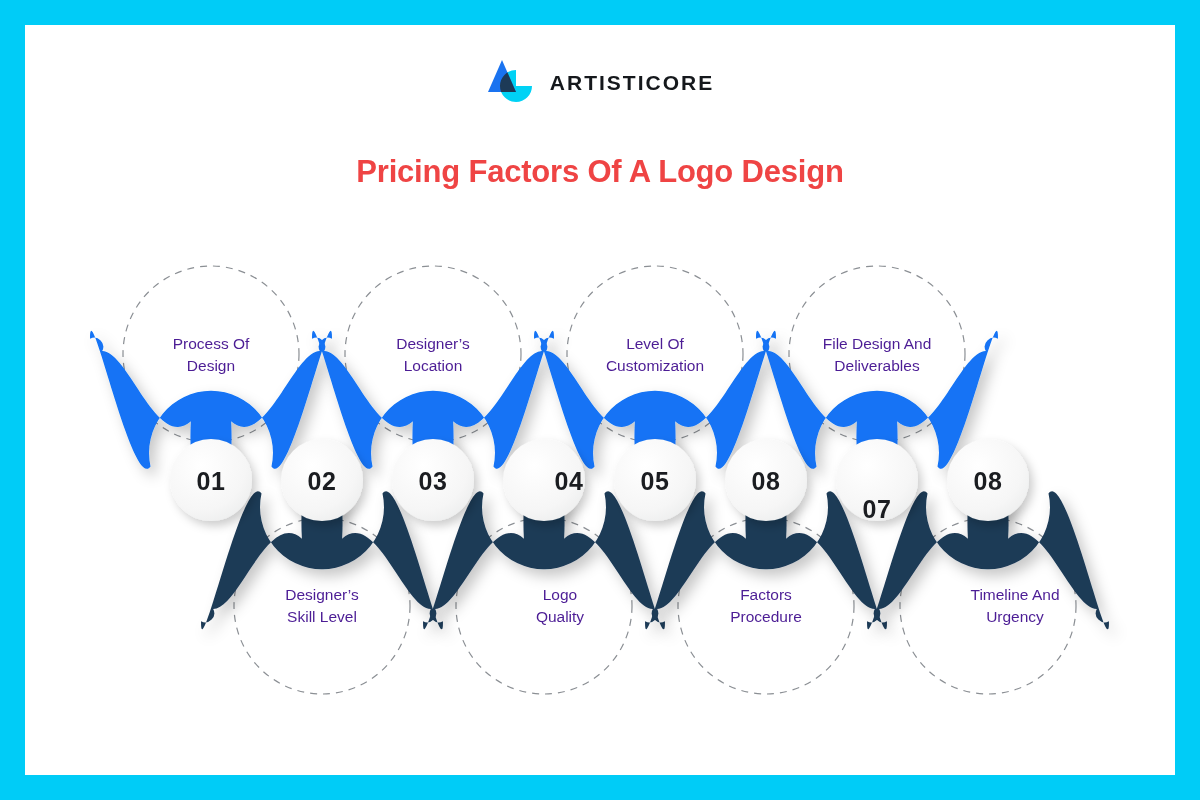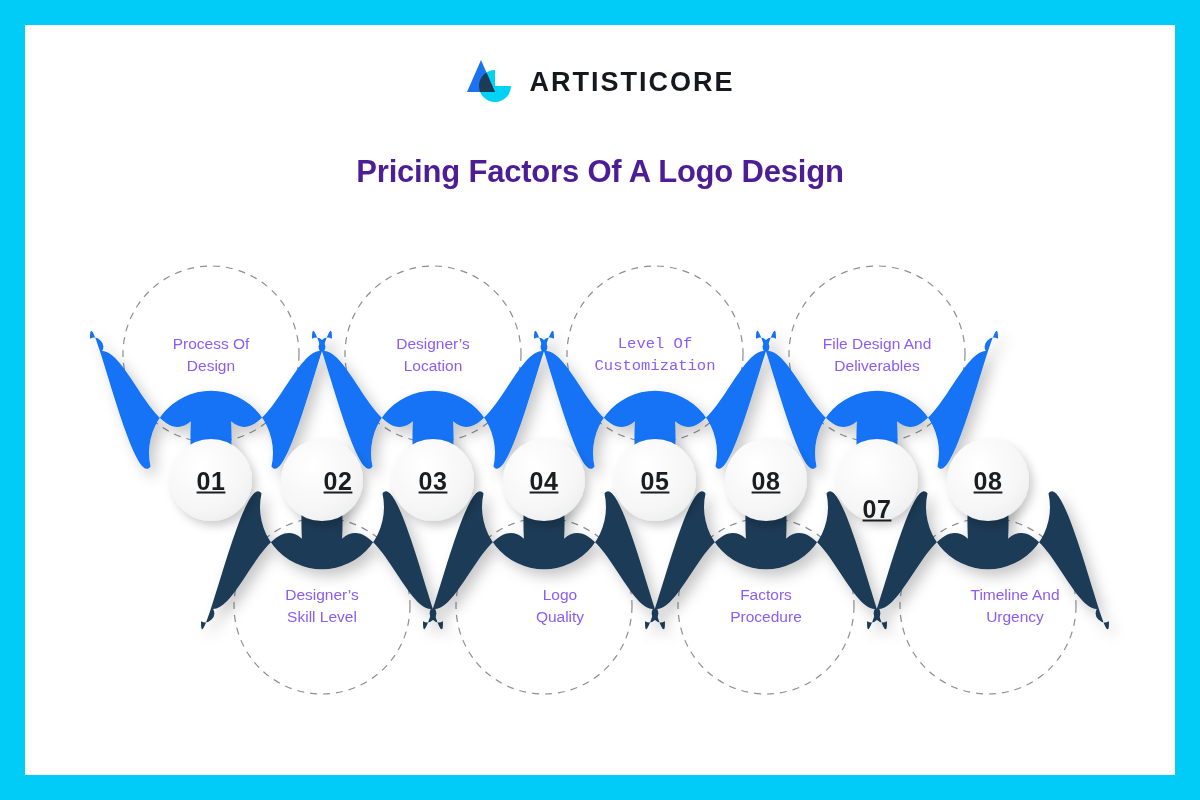--- a/index.html
+++ b/index.html
@@ -37,74 +37,73 @@
     width: 1150px;
     display: flex;
     align-items: center;
     justify-content: center;
     gap: 12px;
   }
 
   #brand-mark { width: 52px; height: 48px; display: block; }
 
   #brand-word {
-    font-size: 27px;
+    font-size: 21px;
     font-weight: bold;
     letter-spacing: 2.0px;
     color: #15181c;
     line-height: 1;
     white-space: nowrap;
   }
 
   
   #page-title {
     position: absolute;
     left: 0;
     top: 129px;
     width: 1150px;
     text-align: center;
     font-size: 31px;
     font-weight: bold;
-    color: #4c1d95;
+    color: #ef4444;
     letter-spacing: -0.2px;
     white-space: nowrap;
   }
 
   
   #diagram {
     position: absolute;
     left: 0;
     top: 0;
     width: 1150px;
     height: 750px;
   }
 
   #diagram-svg { position: absolute; left: 0; top: 0; }
 
   .node-label {
     position: absolute;
     text-align: center;
     font-size: 15.5px;
     line-height: 1.42;
-    color: #8b5cf6;
+    color: #4c1d95;
     white-space: pre-line;
     transform: translate(-50%, -50%);
     pointer-events: none;
   }
 
   .node-number {
     position: absolute;
     text-align: center;
     font-size: 25px;
     font-weight: bold;
     color: #1b1d21;
     letter-spacing: 0.5px;
     transform: translate(-50%, -50%);
     pointer-events: none;
-    text-decoration: underline;
   }
 </style>
 </head>
 <body>
 
 <div id="frame">
   <div id="canvas">
 
     <div id="brand">
       <svg id="brand-mark" viewBox="0 0 52 48">
@@ -171,31 +170,31 @@
             <circle cx="630" cy="455" r="41" fill="url(#discFill)" filter="url(#discShadow)"></circle>
             <circle cx="741" cy="455" r="41" fill="url(#discFill)" filter="url(#discShadow)"></circle>
             <circle cx="852" cy="455" r="41" fill="url(#discFill)" filter="url(#discShadow)"></circle>
             <circle cx="963" cy="455" r="41" fill="url(#discFill)" filter="url(#discShadow)"></circle>
           </g>
       </svg>
       <div id="text-layer">
           <div class="node-number" style="left: 186px; top: 456px;">01</div>
           <div class="node-label" style="left: 186px; top: 330px;">Process Of
 Design</div>
-          <div class="node-number" style="left: 313px; top: 456px; text-align: right;">02</div>
+          <div class="node-number" style="left: 297px; top: 456px; text-align: right;">02</div>
           <div class="node-label" style="left: 297px; top: 581px;">Designer’s
 Skill Level</div>
           <div class="node-number" style="left: 408px; top: 456px;">03</div>
           <div class="node-label" style="left: 408px; top: 330px;">Designer’s
 Location</div>
-          <div class="node-number" style="left: 519px; top: 456px;">04</div>
+          <div class="node-number" style="left: 544px; top: 456px;">04</div>
           <div class="node-label" style="left: 519px; top: 581px; margin-left: 16px;">Logo
 Quality</div>
           <div class="node-number" style="left: 630px; top: 456px; text-align: center;">05</div>
-          <div class="node-label" style="left: 630px; top: 330px; font-family: Liberation Mono, monospace;">Level Of
+          <div class="node-label" style="left: 630px; top: 330px;">Level Of
 Customization</div>
           <div class="node-number" style="left: 741px; top: 456px;">08</div>
           <div class="node-label" style="left: 741px; top: 581px;">Factors
 Procedure</div>
           <div class="node-number" style="left: 852px; top: 456px; margin-top: 28px;">07</div>
           <div class="node-label" style="left: 852px; top: 330px;">File Design And
 Deliverables</div>
           <div class="node-number" style="left: 963px; top: 456px; text-align: right;">08</div>
           <div class="node-label" style="left: 963px; top: 581px; margin-left: 27px;">Timeline And
 Urgency</div>

